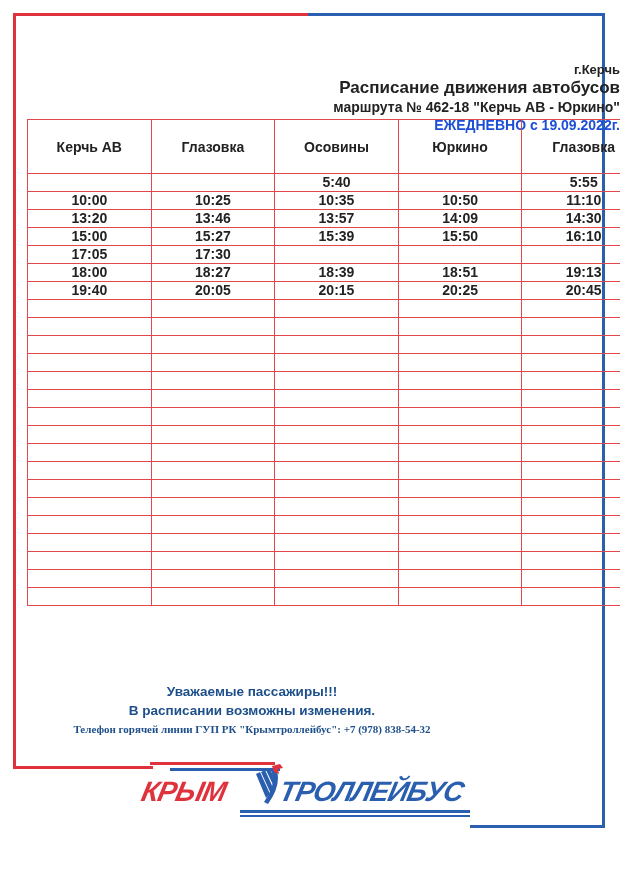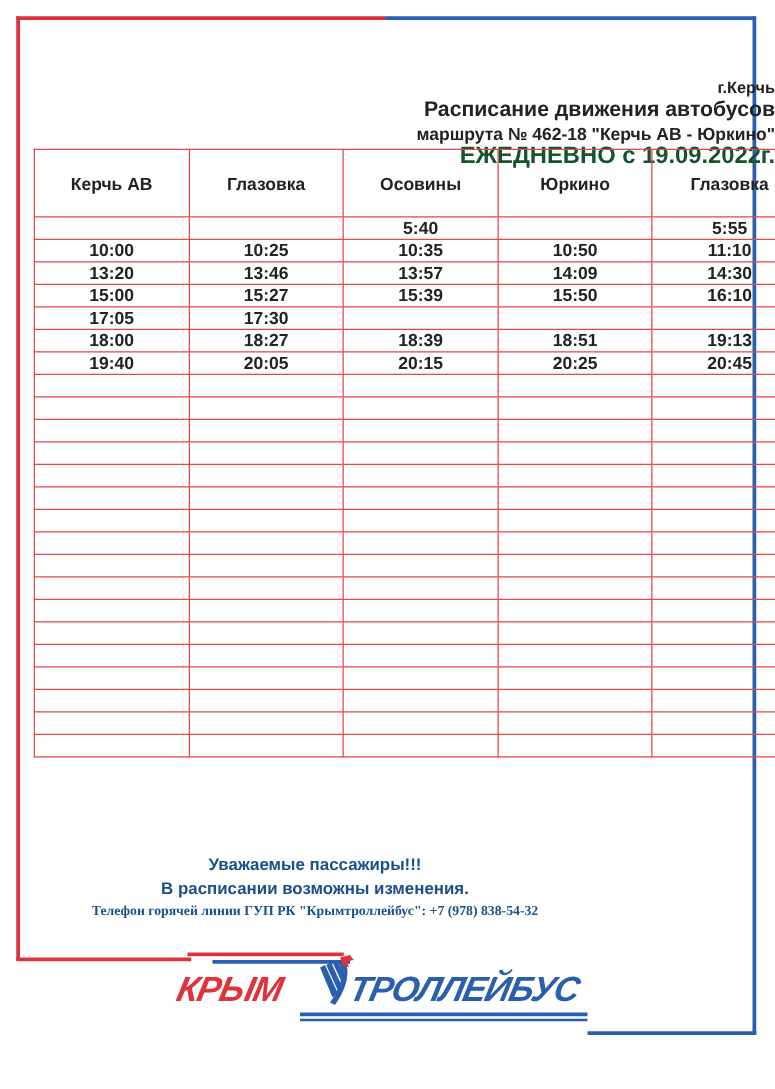--- a/index.html
+++ b/index.html
@@ -9,21 +9,21 @@
   .frame-red-top { position: absolute; left: 13px; top: 13px; width: 295px; height: 3px; background: #e0323c; }
   .frame-blue-top { position: absolute; left: 308px; top: 13px; width: 296px; height: 3px; background: #2a5fb0; }
   .frame-blue-right { position: absolute; left: 602px; top: 13px; width: 3px; height: 815px; background: #2a5fb0; }
   .frame-red-bottom { position: absolute; left: 13px; top: 766px; width: 140px; height: 3px; background: #e0323c; }
   .frame-blue-bottom { position: absolute; left: 470px; top: 825px; width: 135px; height: 3px; background: #2a5fb0; }
 
   .header { position: absolute; left: 0; top: 22px; width: 620px; text-align: right; font-weight: bold; color: #222; margin-top: 40px; }
   .h-city { font-size: 13px; line-height: 16px; }
   .h-title { font-size: 17px; line-height: 20px; }
   .h-route { font-size: 14px; line-height: 18px; }
-  .h-daily { font-size: 19px; line-height: 18px; color: #14532d; padding-left: 20px; }
+  .h-daily { font-size: 14px; line-height: 18px; color: #1d4ed8; padding-left: 20px; }
 
   table.sched { position: absolute; left: 27px; top: 119px; width: 619px; border-collapse: collapse; table-layout: fixed; }
   table.sched td, table.sched th { border: 1.5px solid #e2474a; text-align: center; font-weight: bold;
        font-size: 14px; color: #222; padding: 0; }
   table.sched th { height: 53px; font-size: 14px; }
   table.sched td { height: 17px; line-height: 17px; }
 
   .footer { position: absolute; left: 0; top: 682px; width: 504px; text-align: center; font-weight: bold; color: #1d4f8a; }
   .f1 { font-size: 13.5px; line-height: 19px; }
   .f2 { font-size: 13.5px; line-height: 19px; }

